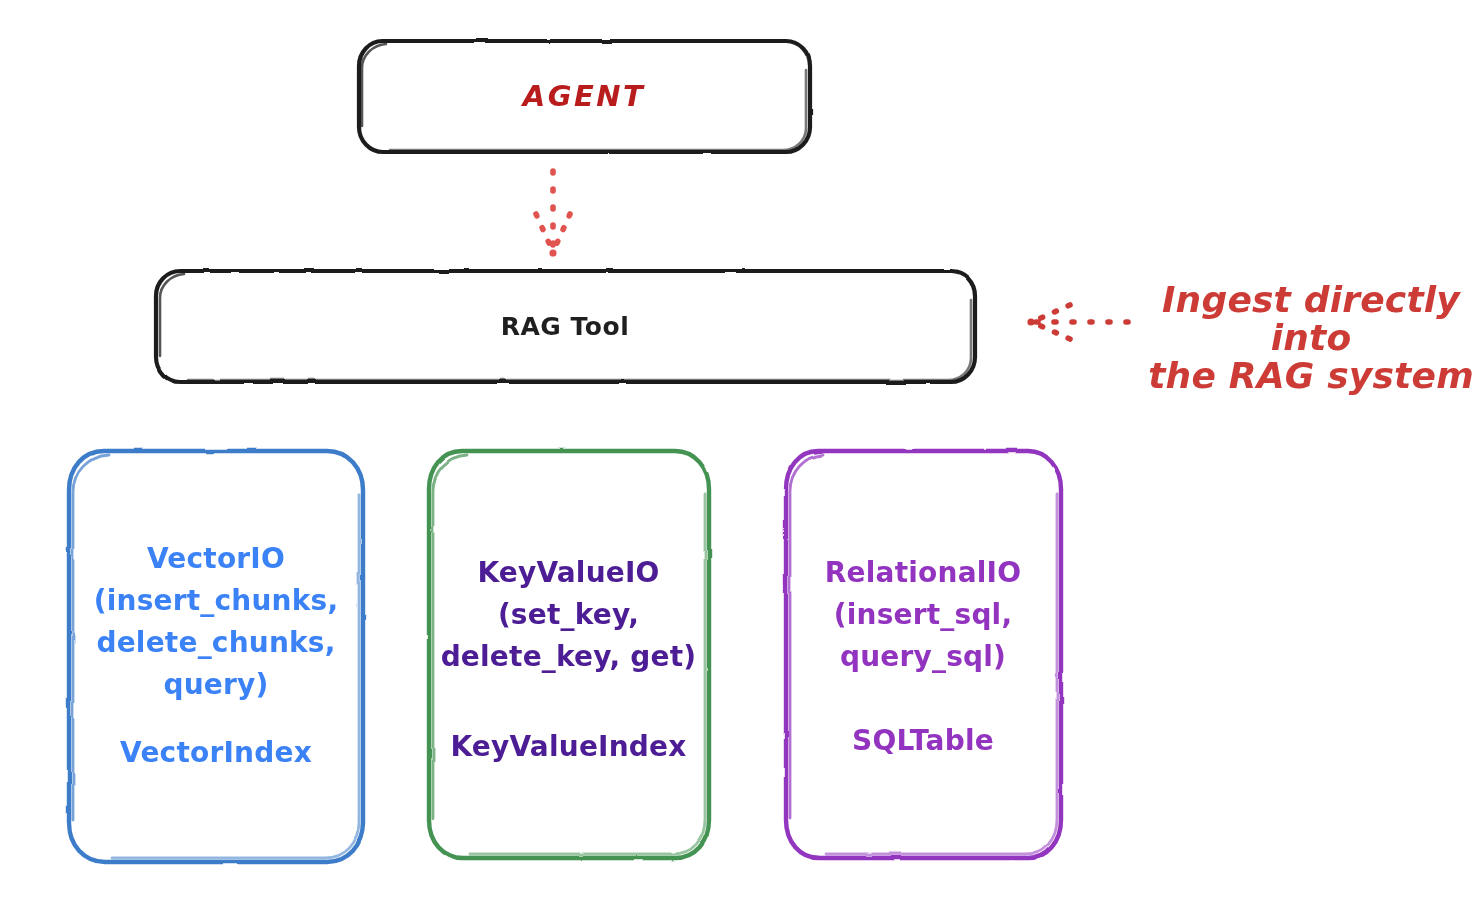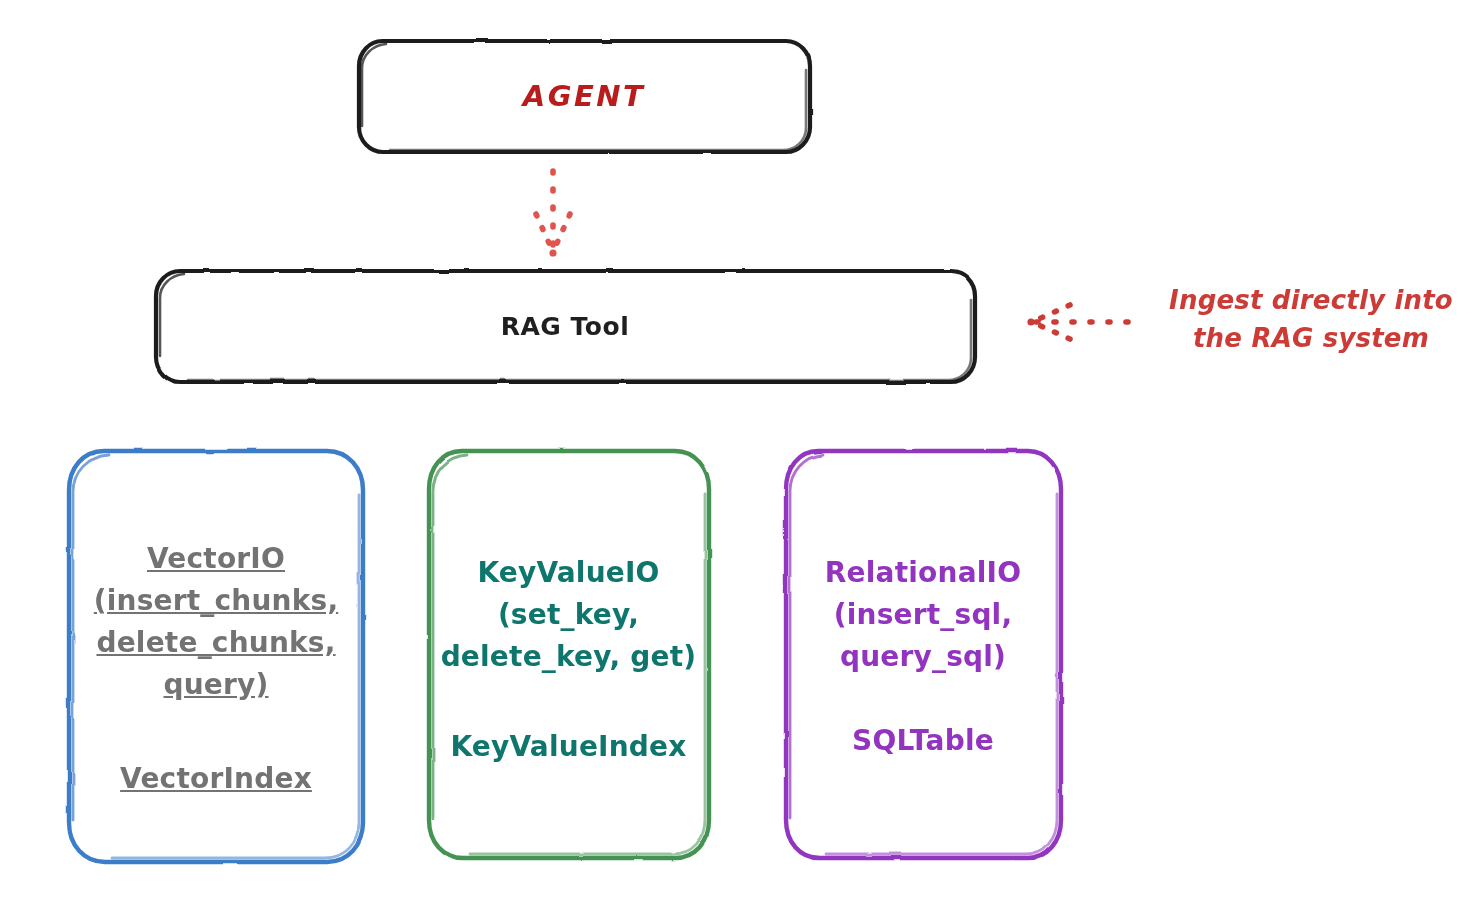--- a/index.html
+++ b/index.html
@@ -82,55 +82,55 @@
     letter-spacing: 0.2px;
   }
 
   #vectorio-node {
     left: 68px;
     top: 450px;
     width: 296px;
     height: 413px;
   }
   #vectorio-node .api-block { margin-top: 88px; }
-  #vectorio-node .index-block { margin-top: 52px; }
+  #vectorio-node .index-block { margin-top: 26px; }
   #vectorio-node .api-block,
-  #vectorio-node .index-block { color: #737373; text-decoration: underline; }
+  #vectorio-node .index-block { color: #3b82f6; }
 
   #keyvalueio-node {
     left: 428px;
     top: 450px;
     width: 281px;
     height: 409px;
   }
   #keyvalueio-node .api-block { margin-top: 102px; }
   #keyvalueio-node .index-block { margin-top: 48px; }
   #keyvalueio-node .api-block,
-  #keyvalueio-node .index-block { color: #0f766e; }
+  #keyvalueio-node .index-block { color: #4c1d95; }
 
   #relationalio-node {
     left: 785px;
     top: 450px;
     width: 276px;
     height: 320px;
   }
   #relationalio-node .api-block { margin-top: 102px; }
   #relationalio-node .index-block { margin-top: 42px; }
   #relationalio-node .api-block,
   #relationalio-node .index-block { color: #9234bf; }
 
   
   #ingest-annotation {
     position: absolute;
     left: 1146px;
     top: 281px;
     width: 330px;
     text-align: center;
     font-family: "DejaVu Sans", sans-serif;
-    font-size: 26px;
+    font-size: 36px;
     font-weight: 600;
     font-style: italic;
     line-height: 38px;
     color: #cc3b36;
     white-space: pre-line;
     letter-spacing: 0.2px;
   }
 </style>
 </head>
 <body>

